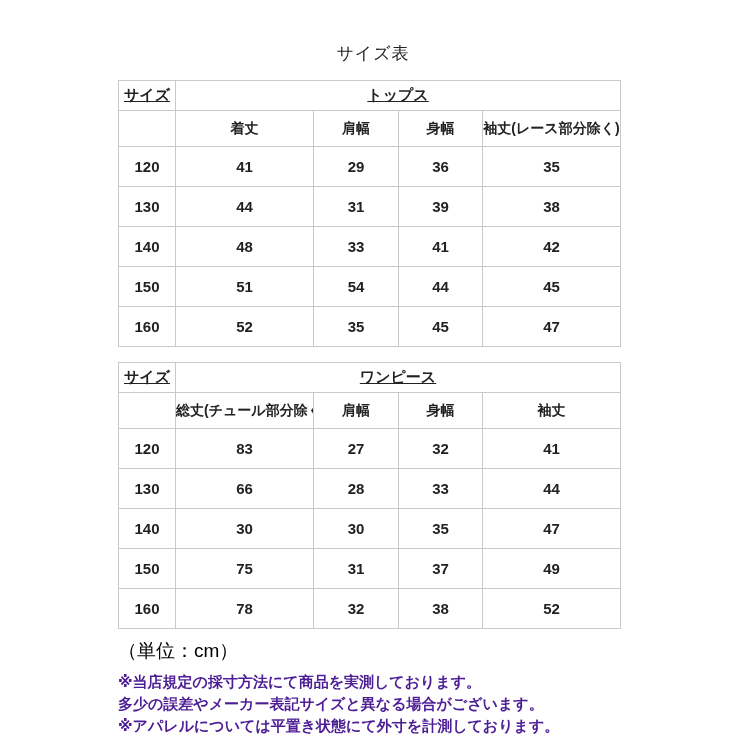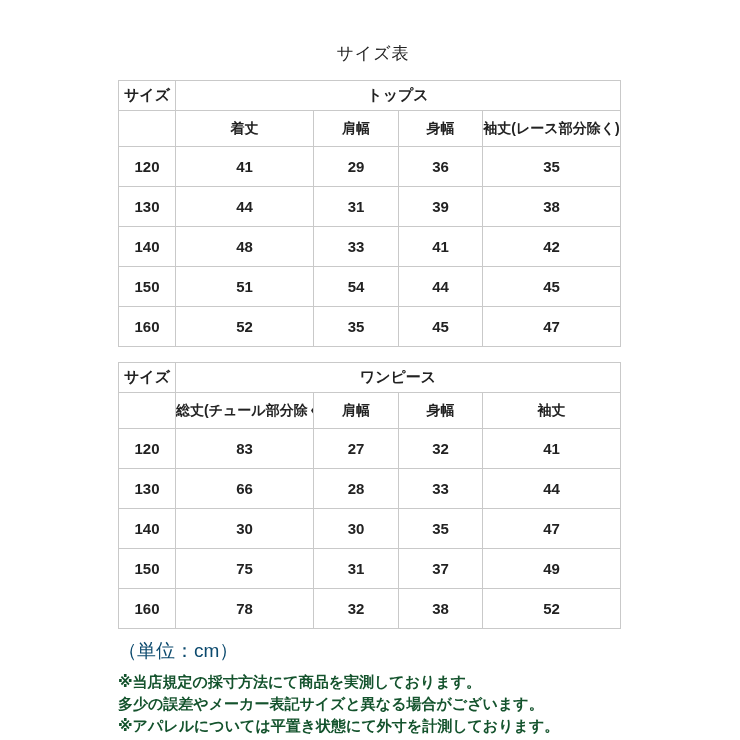--- a/index.html
+++ b/index.html
@@ -29,35 +29,35 @@
     border: 1px solid #c9c9c9;
     text-align: center;
     vertical-align: middle;
     font-size: 15px;
     font-weight: 700;
     color: #222222;
     padding: 0;
     overflow: hidden;
     white-space: nowrap;
   }
-  tr.cat-row th { height: 30px; }
+  tr.cat-row th { height: 30px; text-decoration: underline; }
   tr.col-row th { height: 36px; font-size: 14px; margin-top: 15px; }
   tr.data-row td { height: 40px; margin-left: 25px; }
   .table-gap { height: 15px; }
   .unit {
     font-size: 19px;
     font-weight: 400;
     margin: 9px 0 7px 0;
-    color: #0c4a6e;
+    color: #000000;
   }
   .notes .note-line {
     font-size: 15px;
     font-weight: 700;
     line-height: 22px;
-    color: #14532d;
+    color: #4c1d95;
   }
 </style>
 </head>
 <body>
 
 <div class="page">
 
   <div class="title">サイズ表</div>
 
   <div class="content">

